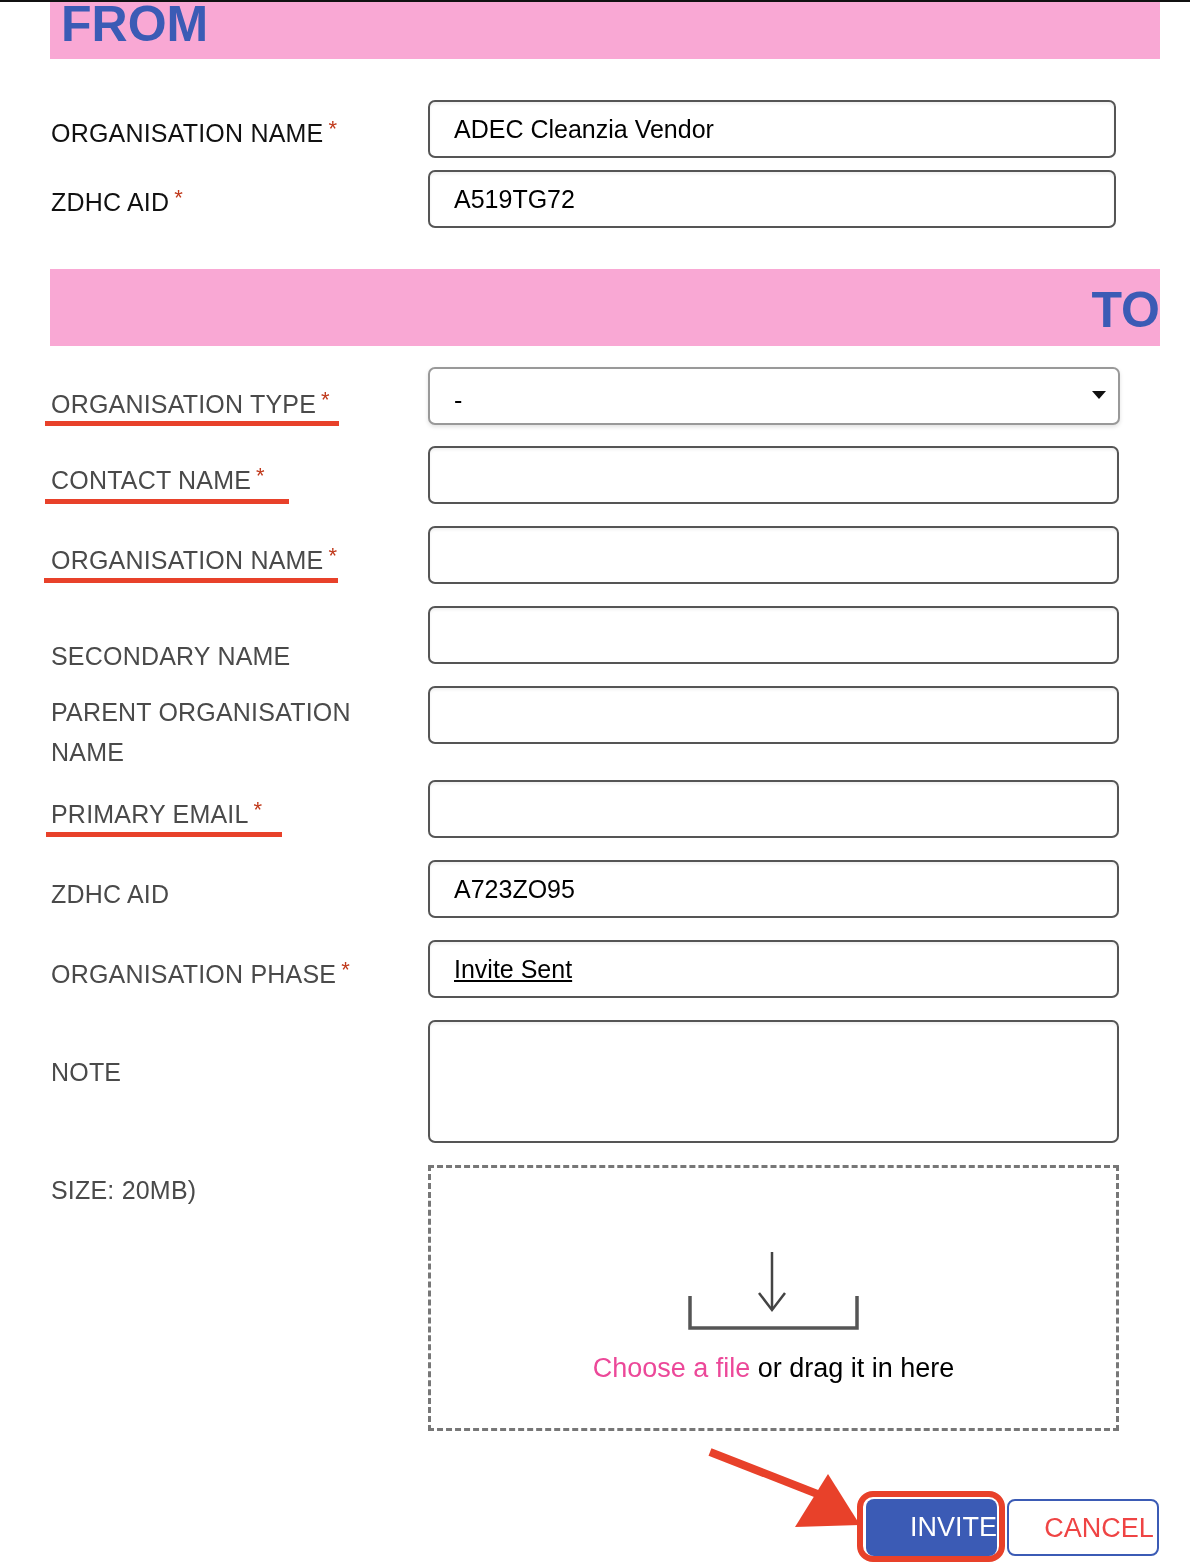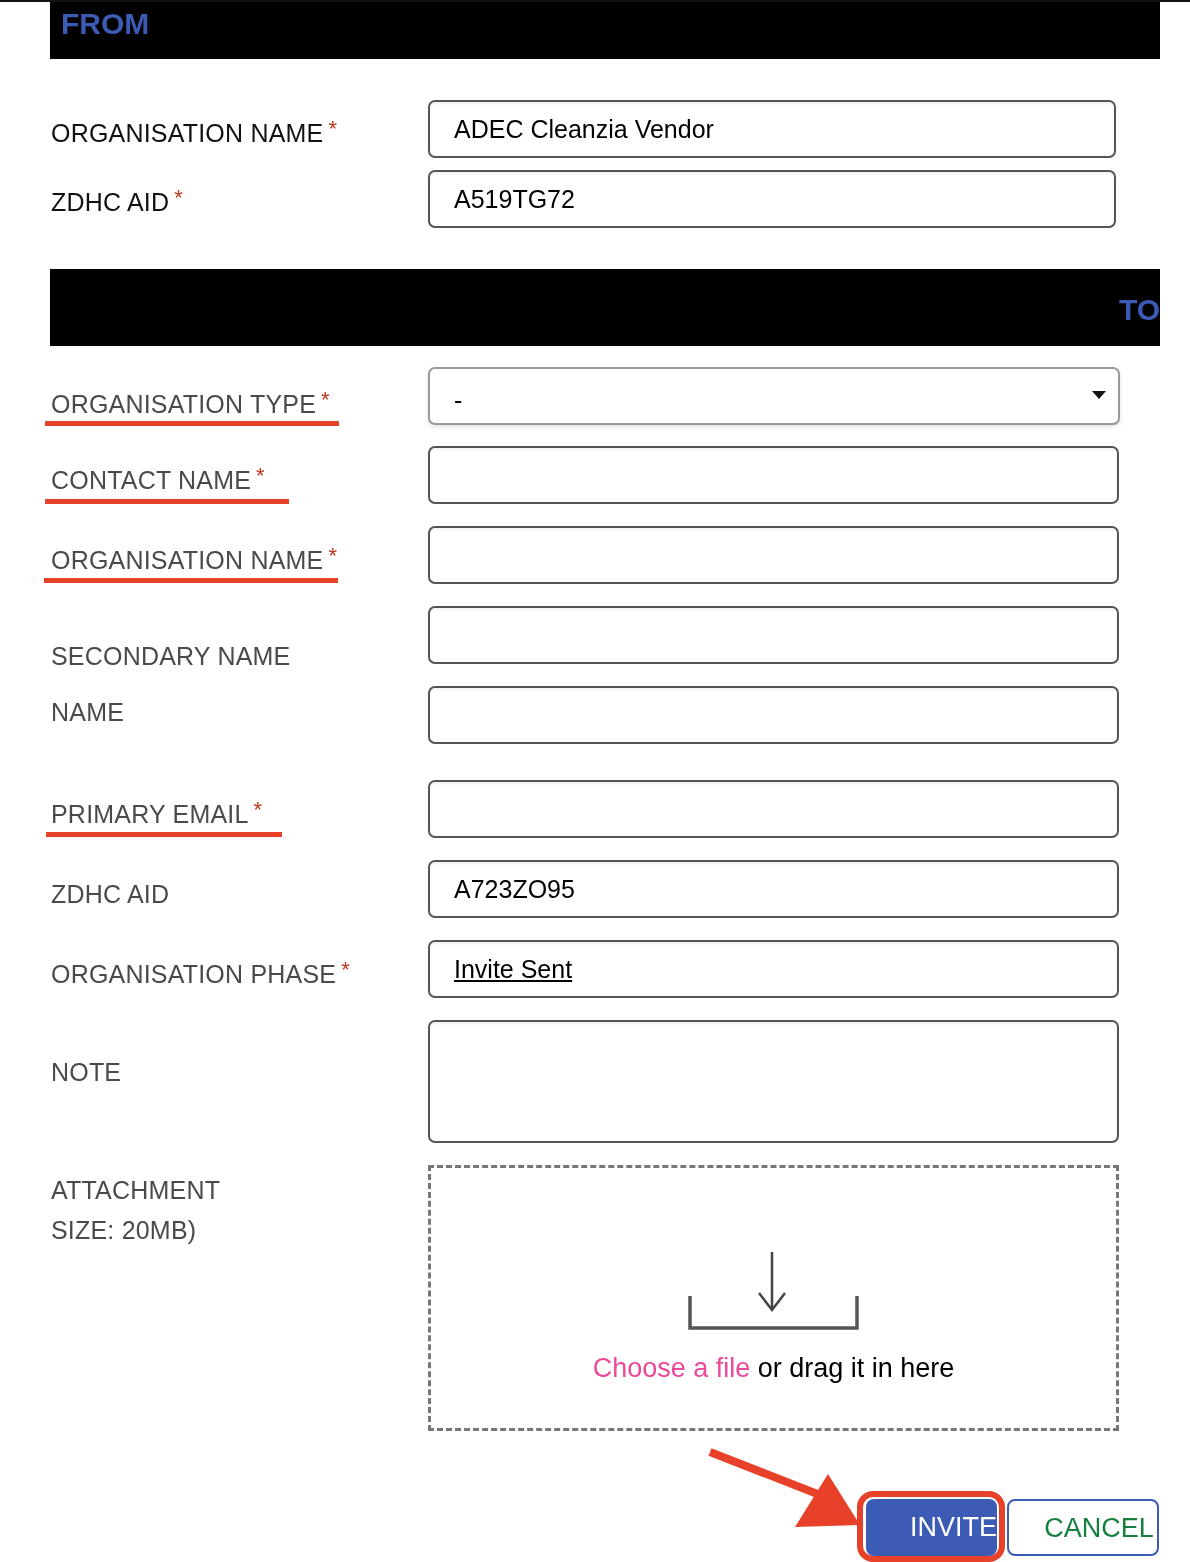--- a/index.html
+++ b/index.html
@@ -11,24 +11,24 @@
       font-family: "Liberation Sans", sans-serif;
     }
     body { position: relative; }
     .top-border {
       position: absolute; left: 0; top: 0; width: 1190px; height: 2px; background: #111;
     }
     .section-header {
       position: absolute;
       left: 50px;
       width: 1110px;
-      background: #000000;
+      background: #f9a8d4;
       color: #3b5bb5;
       font-weight: bold;
-      font-size: 30px;
+      font-size: 50px;
       padding-left: 11px;
     }
     .sh-from { top: 2px; height: 57px; line-height: 44px; }
     .sh-to { top: 269px; height: 77px; line-height: 82px; text-align: right; }
 
     .label {
       position: absolute;
       left: 51px;
       font-size: 25px;
       color: #4a4a4a;
@@ -132,21 +132,21 @@
       top: 1491px;
       width: 148px;
       height: 71px;
       border: 6px solid #e8412a;
       border-radius: 16px;
     }
     .btn-cancel {
       left: 1007px;
       width: 152px;
       background: #fff;
-      color: #15803d;
+      color: #ef4444;
       border: 2px solid #3b5bb5;
       padding-left: 32px;
     }
     .arrow {
       position: absolute;
       left: 700px;
       top: 1440px;
       width: 170px;
       height: 100px;
     }
@@ -178,39 +178,39 @@
 <input class="field" style="top: 446px;" value="">
 
 <div class="label" style="top:540px;"><span>ORGANISATION NAME</span><span class="req">*</span></div>
 <div class="underline" style="left:44px; top:578px; width:294px;"></div>
 <input class="field" style="top: 526px;" value="">
 
 <div class="label" style="top:636px;">SECONDARY NAME</div>
 <input class="field" style="top: 606px;" value="">
 
 <div class="label" style="top:692px;">
+  <div>PARENT ORGANISATION</div>
   <div>NAME</div>
 </div>
 <input class="field" style="top: 686px;" value="">
 
 <div class="label" style="top:794px;"><span>PRIMARY EMAIL</span><span class="req">*</span></div>
 <div class="underline" style="left:46px; top:832px; width:236px;"></div>
 <input class="field" style="top: 780px;" value="">
 
 <div class="label" style="top:874px;">ZDHC AID</div>
 <input class="field" style="top: 860px;" value="A723ZO95">
 
 <div class="label" style="top:954px;"><span>ORGANISATION PHASE</span><span class="req">*</span></div>
 <input class="field" style="top: 940px; text-decoration: underline;" value="Invite Sent">
 
 <div class="label" style="top:1052px;">NOTE</div>
 <textarea class="field" style="top: 1020px;"></textarea>
 
 <div class="label" style="top:1170px;">
-  <div>ATTACHMENT</div>
   <div>SIZE: 20MB)</div>
 </div>
 
 <div class="dropzone">
   <svg class="dz-icon" viewBox="0 0 175 88">
     <line x1="85" y1="4" x2="85" y2="60" stroke="#444" stroke-width="2.5"></line>
     <polyline points="72,45 85,62 98,45" fill="none" stroke="#444" stroke-width="2.5"></polyline>
     <polyline points="3,48 3,80 170,80 170,48" fill="none" stroke="#555" stroke-width="3.5"></polyline>
   </svg>
   <div class="dz-text">

